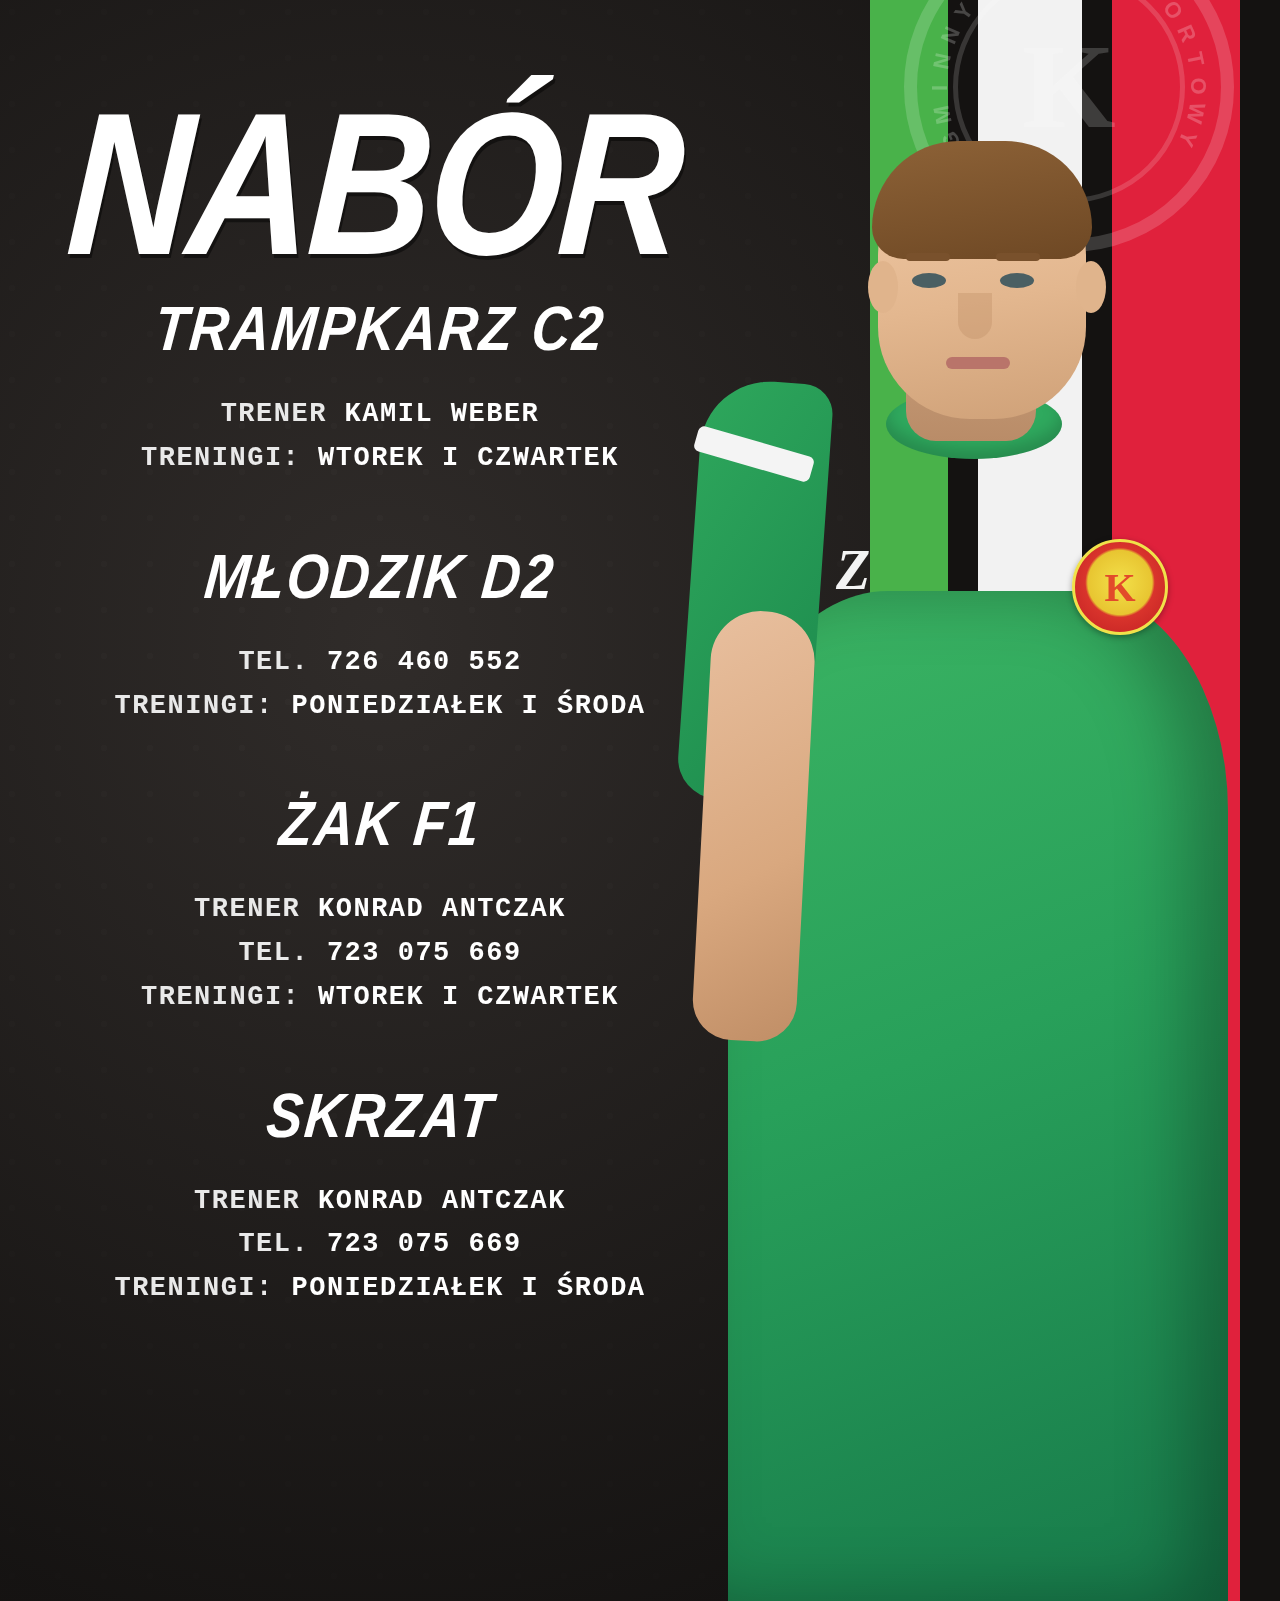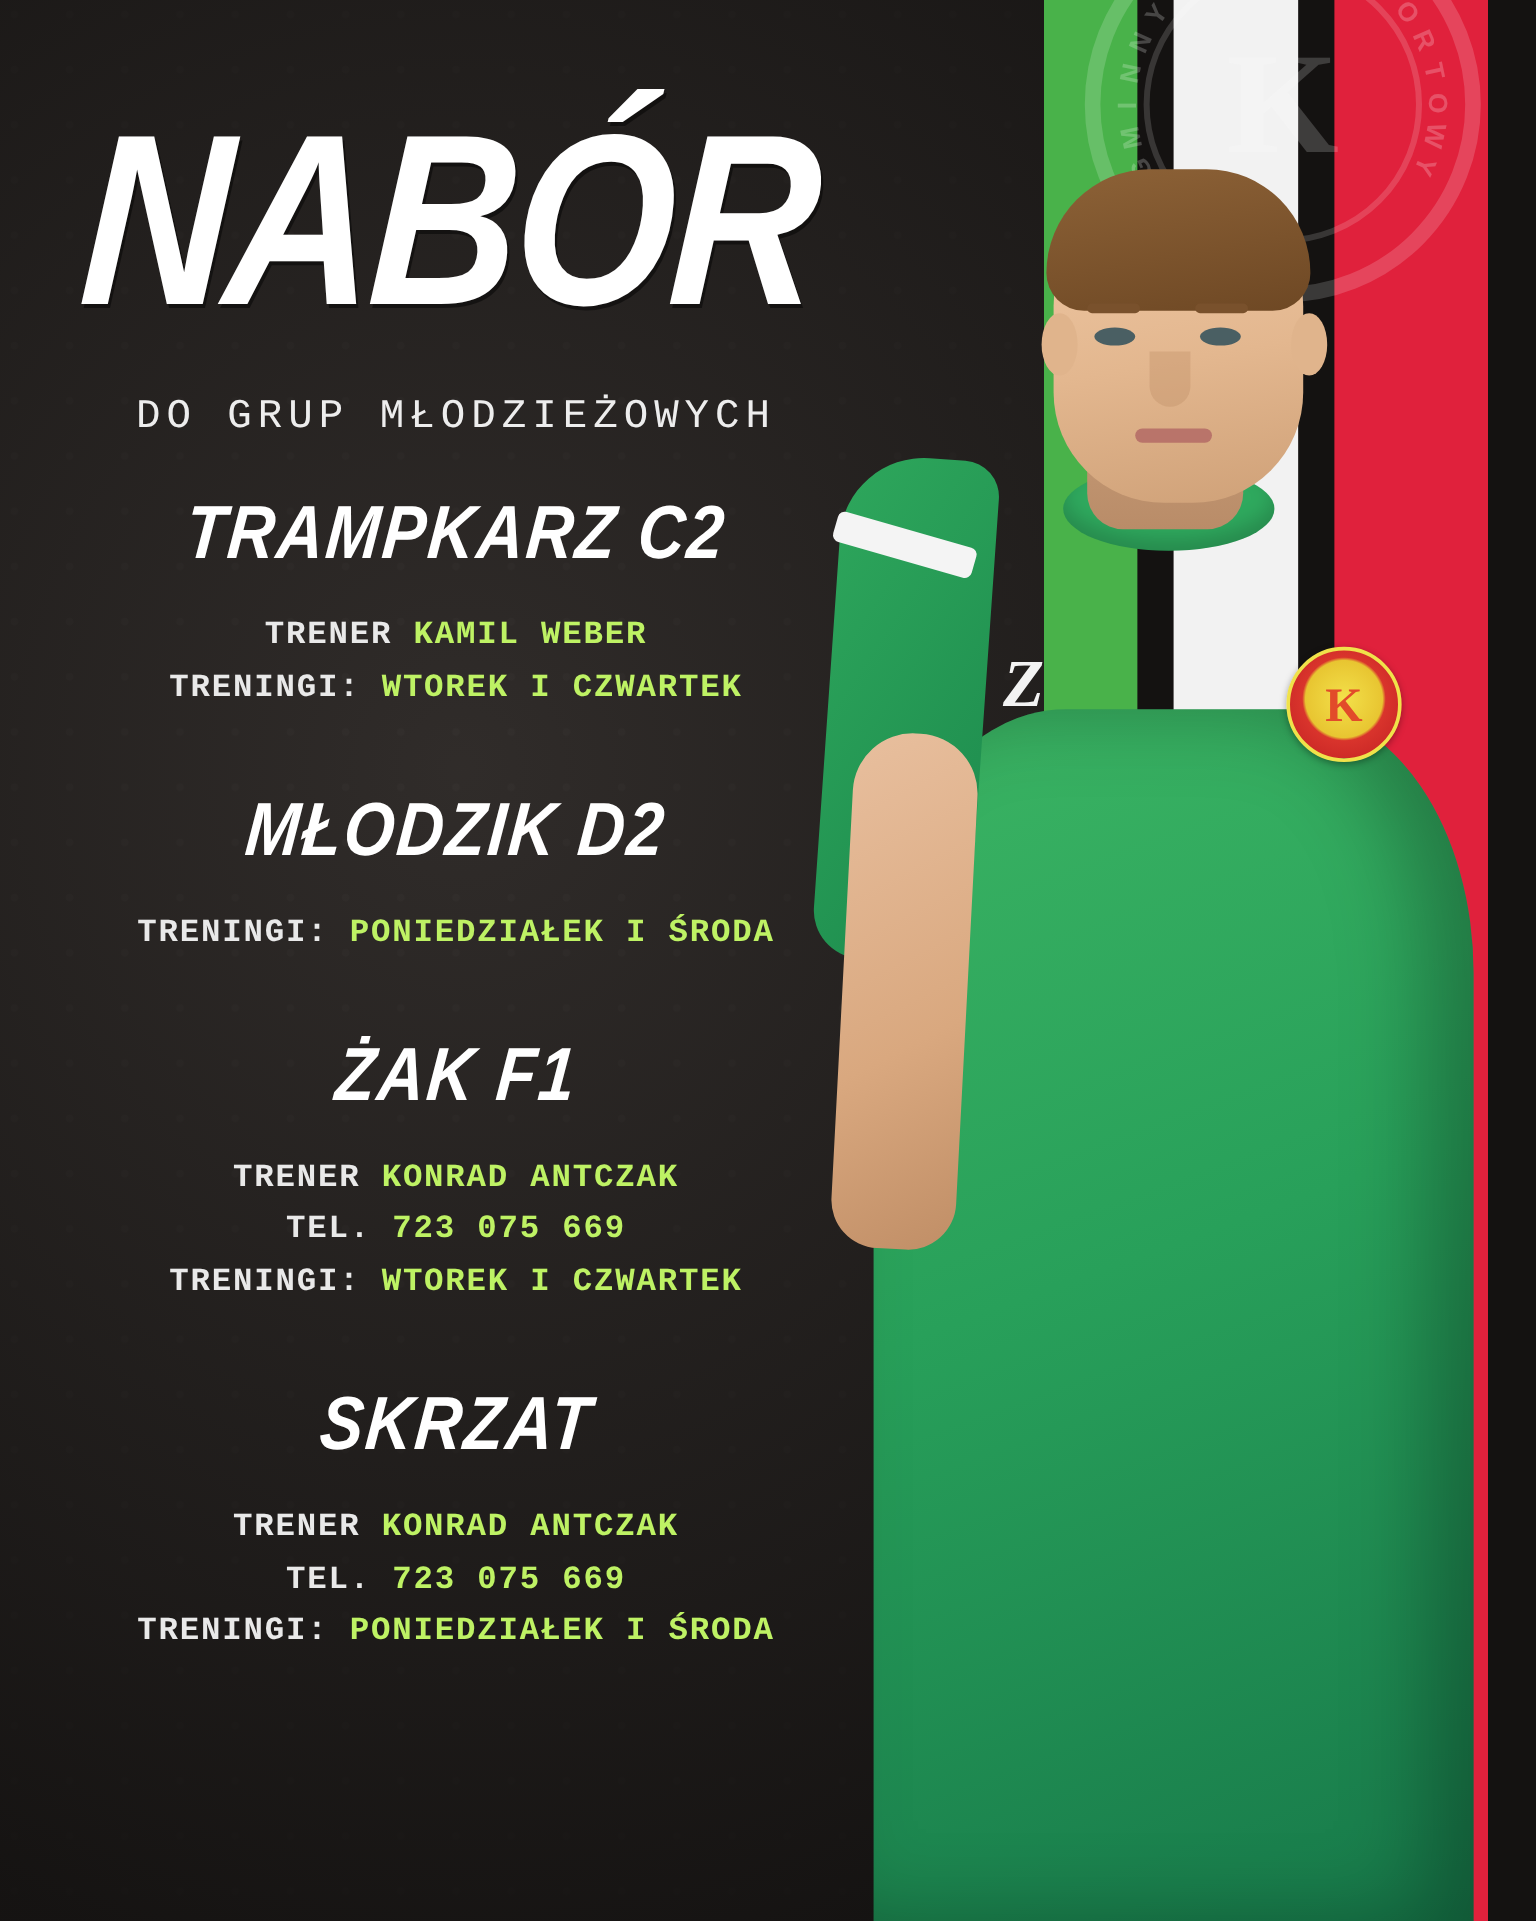--- a/index.html
+++ b/index.html
@@ -321,21 +321,21 @@
 
   .line {
     font-family: "Liberation Mono", monospace;
     font-size: 27px;
     line-height: 1.62;
     letter-spacing: 1.5px;
     color: #e9e9e9;
     white-space: nowrap;
   }
   .line .lbl { font-weight: 700; }
-  .line .val { font-weight: 700; color: #bef264; }
+  .line .val { font-weight: 700; color: #ffffff; }
 
   .group .line:first-of-type { margin-top: 0; }
 </style>
 </head>
 <body>
 
 <div class="poster">
 
   <div class="texture"></div>
   <div class="vignette"></div>
@@ -391,37 +391,40 @@
     <div class="mouth"></div>
     <div class="brand-logo">Z</div>
     <div class="crest">
       <div class="crest-letter">K</div>
     </div>
   </div>
 
   <div class="content">
 
     <div class="title">NABÓR</div>
-    <div class="subtitle">DO GRUP MŁODZIEŻOWYCH</div>
 
     <div class="group">
       <div class="group-name">TRAMPKARZ C2</div>
       <div class="line">
         <span class="lbl">TRENER</span>
         <span class="val">KAMIL WEBER</span>
       </div>
       <div class="line">
         <span class="lbl">TRENINGI:</span>
         <span class="val">WTOREK I CZWARTEK</span>
       </div>
     </div>
 
     <div class="group">
       <div class="group-name">MŁODZIK D2</div>
       <div class="line">
+        <span class="lbl">TEL.</span>
+        <span class="val">726 460 552</span>
+      </div>
+      <div class="line">
         <span class="lbl">TRENINGI:</span>
         <span class="val">PONIEDZIAŁEK I ŚRODA</span>
       </div>
     </div>
 
     <div class="group">
       <div class="group-name">ŻAK F1</div>
       <div class="line">
         <span class="lbl">TRENER</span>
         <span class="val">KONRAD ANTCZAK</span>

